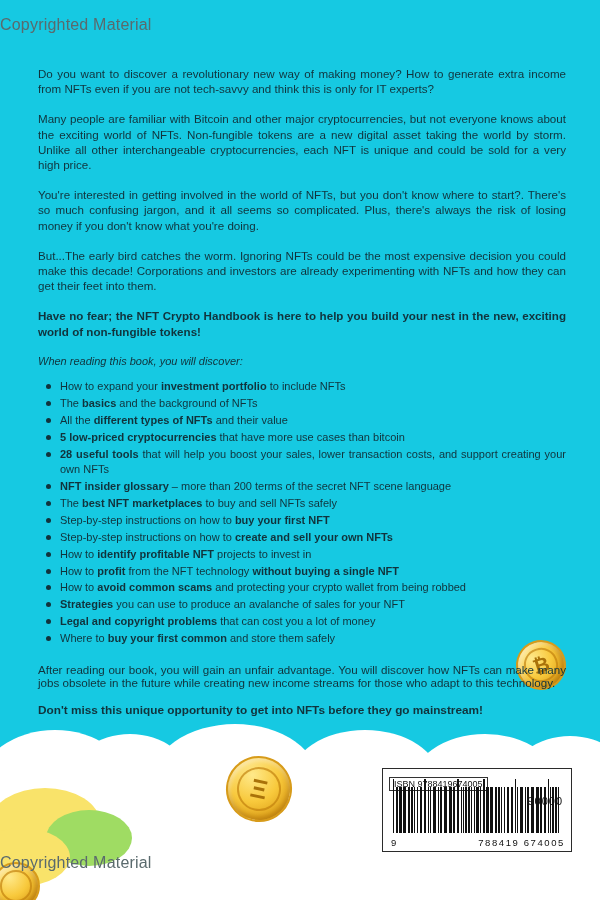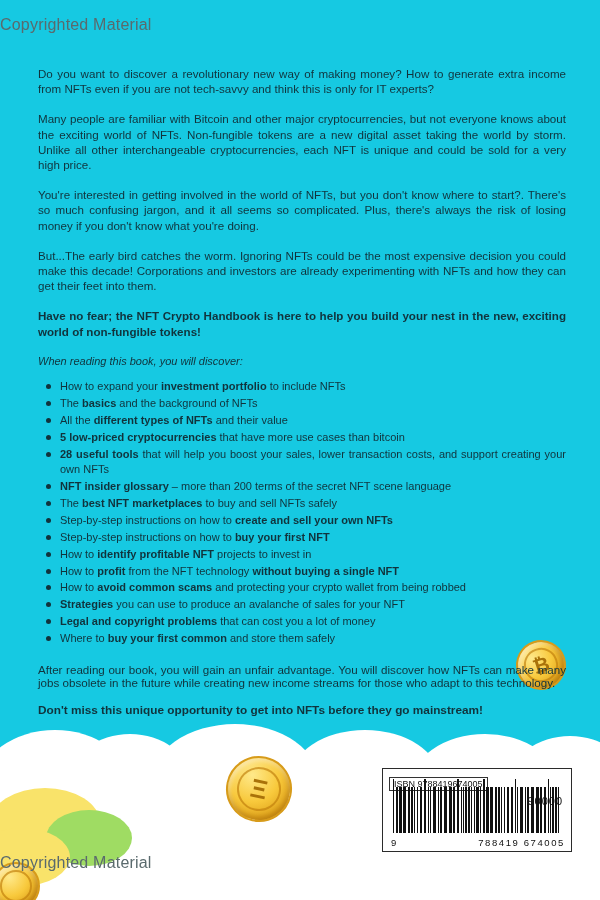--- a/index.html
+++ b/index.html
@@ -254,22 +254,22 @@
     <p class="para bold">Have no fear; the NFT Crypto Handbook is here to help you build your nest in the new, exciting world of non-fungible tokens!</p>
     <p class="lead-in">When reading this book, you will discover:</p>
     <ul class="features">
         <li>How to expand your <b>investment portfolio</b> to include NFTs</li>
         <li>The <b>basics</b> and the background of NFTs</li>
         <li>All the <b>different types of NFTs</b> and their value</li>
         <li><b>5 low-priced cryptocurrencies</b> that have more use cases than bitcoin</li>
         <li><b>28 useful tools</b> that will help you boost your sales, lower transaction costs, and support creating your own NFTs</li>
         <li><b>NFT insider glossary</b> – more than 200 terms of the secret NFT scene language</li>
         <li>The <b>best NFT marketplaces</b> to buy and sell NFTs safely</li>
+        <li>Step-by-step instructions on how to <b>buy your first NFT</b></li>
         <li>Step-by-step instructions on how to <b>create and sell your own NFTs</b></li>
-        <li>Step-by-step instructions on how to <b>buy your first NFT</b></li>
         <li>How to <b>identify profitable NFT</b> projects to invest in</li>
         <li>How to <b>profit</b> from the NFT technology <b>without buying a single NFT</b></li>
         <li>How to <b>avoid common scams</b> and protecting your crypto wallet from being robbed</li>
         <li><b>Strategies</b> you can use to produce an avalanche of sales for your NFT</li>
         <li><b>Legal and copyright problems</b> that can cost you a lot of money</li>
         <li>Where to <b>buy your first common</b> and store them safely</li>
       </ul>
     <p class="closing">After reading our book, you will gain an unfair advantage. You will discover how NFTs can make many jobs obsolete in the future while creating new income streams for those who adapt to this technology.</p>
     <p class="final-line">Don't miss this unique opportunity to get into NFTs before they go mainstream!</p>
   </div>

